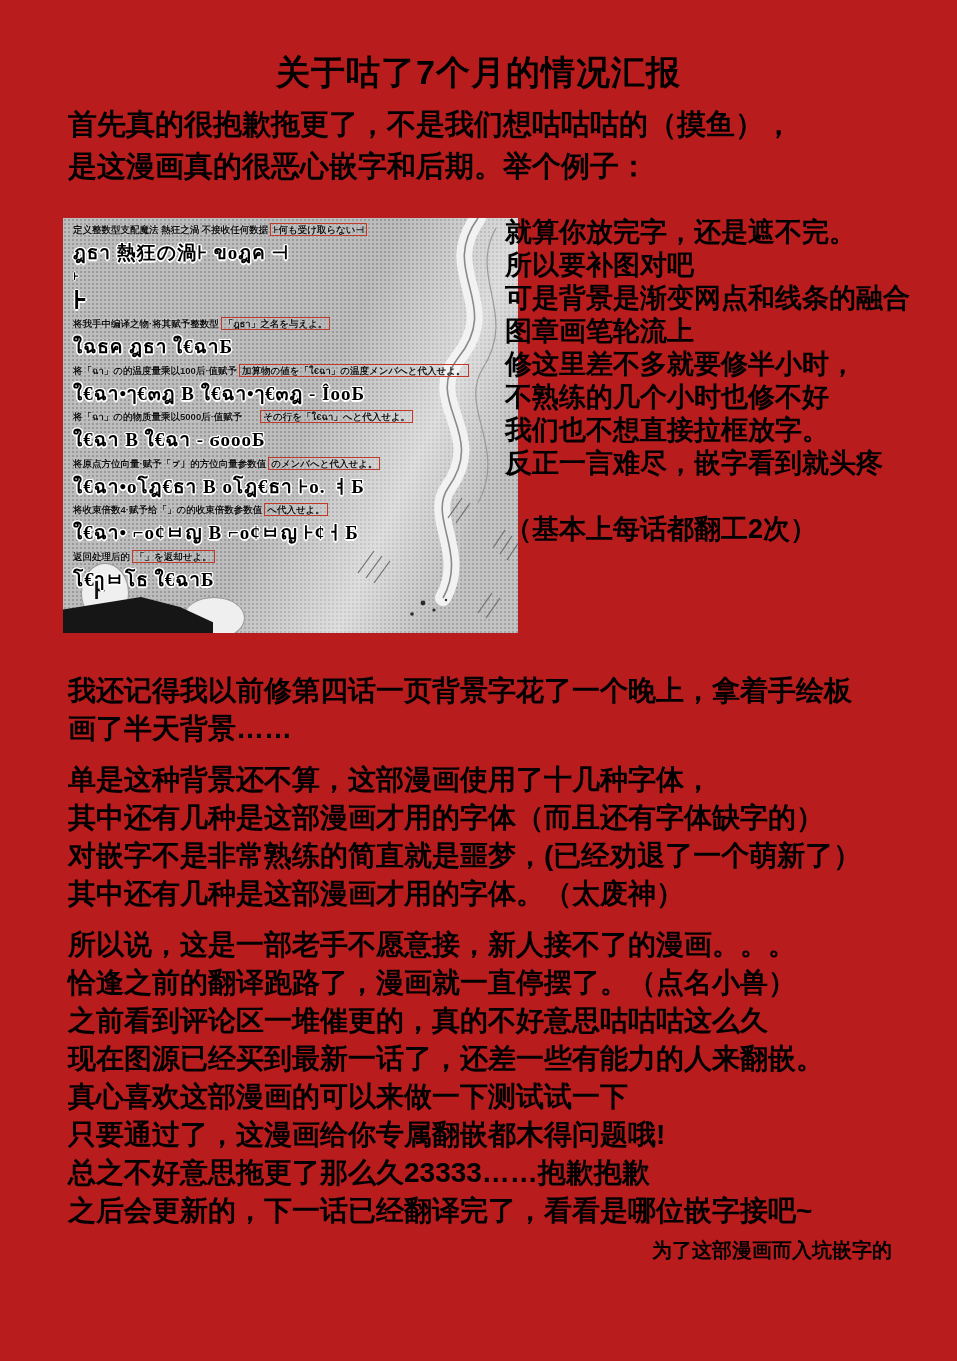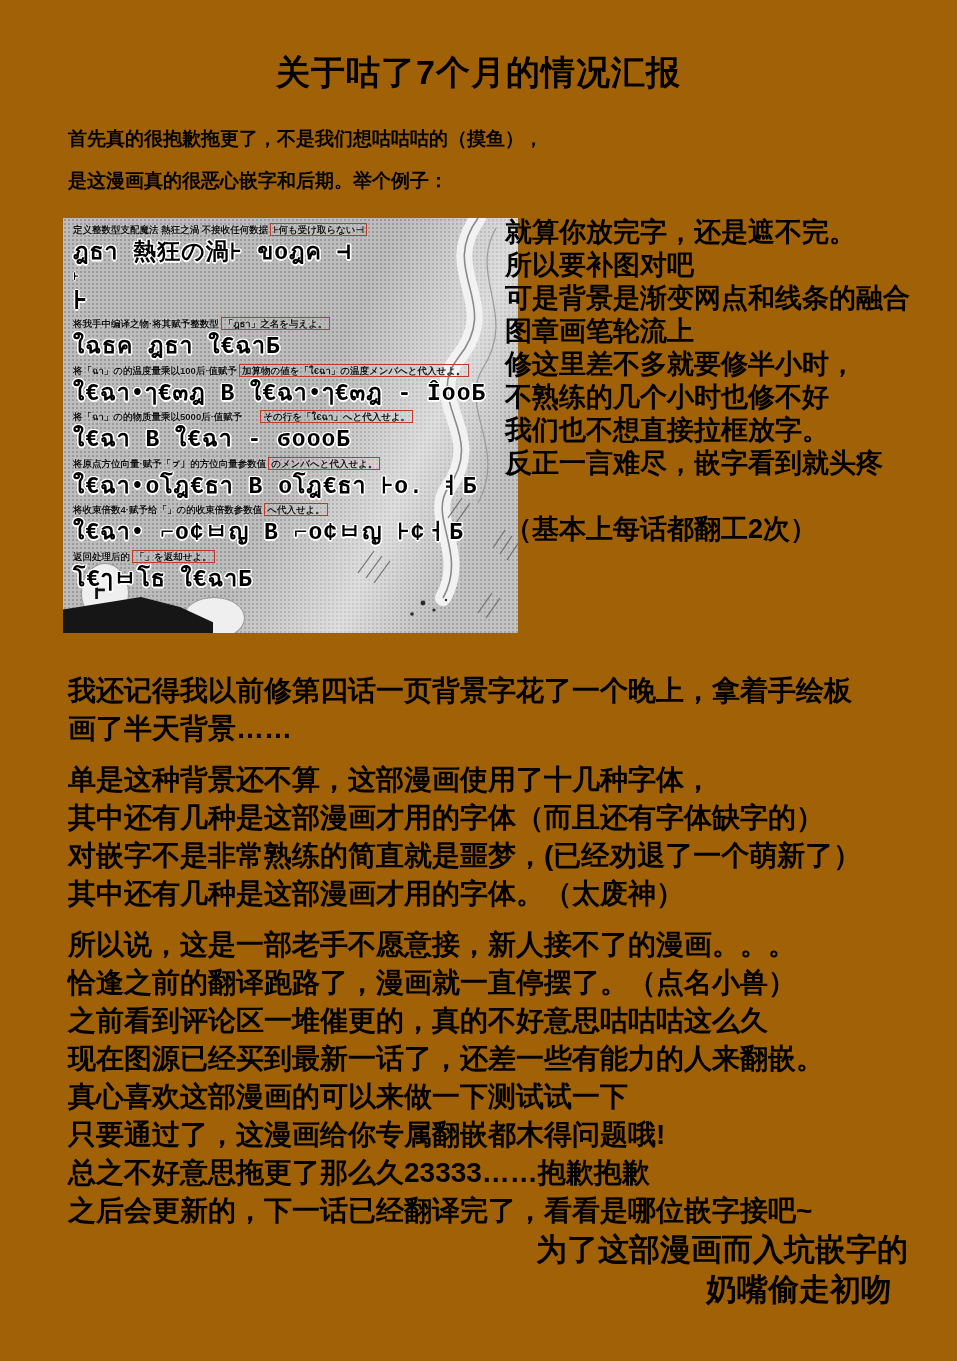--- a/index.html
+++ b/index.html
@@ -1,31 +1,31 @@
 <!DOCTYPE html>
 <html><head>
 <meta charset="utf-8">
 <style>
   html,body{margin:0;padding:0;background:#e8e8e8;}
   .page{
     position:relative;
     width:957px;height:1361px;
-    background:#a16207;
+    background:#b91c1c;
     overflow:hidden;
     font-family:"Liberation Sans","DejaVu Sans",sans-serif;
     font-weight:bold;
     color:#000;
   }
   
   .title{
     position:absolute;top:50px;left:0;width:100%;
     text-align:center;font-size:34px;letter-spacing:1px;
   }
   
-  .intro{position:absolute;top:118px;left:68px;width:860px;font-size:19px;}
+  .intro{position:absolute;top:103px;left:68px;width:860px;font-size:29px;}
   .intro .line{min-height:42px;line-height:42px;}
   
   .example{
     position:absolute;top:218px;left:63px;width:455px;height:415px;
     background-color:#bdbdbd;
     background-image:
       linear-gradient(115deg, rgba(255,255,255,0) 52%, rgba(255,255,255,.5) 72%, rgba(255,255,255,.1) 86%),
       radial-gradient(rgba(70,70,70,.30) 1px, transparent 1.4px);
     background-size:100% 100%, 4px 4px;
     overflow:hidden;
@@ -34,22 +34,22 @@
     position:relative;z-index:3;
     display:flex;flex-direction:column;justify-content:space-between;
     height:100%;box-sizing:border-box;padding:6px 4px 40px 10px;
   }
   .ex-line{white-space:nowrap;}
   .ex-line.small{
     font-size:9.5px;line-height:12px;color:#111;
     text-shadow:0 0 2px #e8e8e8;
   }
   .ex-line.large{
-    font-family:Liberation Mono, monospace;
-    font-size:23px;line-height:26px;color:#000;
+    font-family:Liberation Serif, serif;
+    font-size:19px;line-height:26px;color:#000;
     text-shadow:-1.5px 0 0 #fff,1.5px 0 0 #fff,0 -1.5px 0 #fff,0 1.5px 0 #fff,
                 -1px -1px 0 #fff,1px 1px 0 #fff,-1px 1px 0 #fff,1px -1px 0 #fff;
     letter-spacing:1px;
   }
   .ex-line.mark-small{font-size:11px;line-height:11px;
     text-shadow:-1px 0 0 #fff,1px 0 0 #fff,0 -1px 0 #fff,0 1px 0 #fff;}
   .ex-line.mark-large{font-family:"DejaVu Sans",sans-serif;font-size:27px;line-height:28px;
     text-shadow:-1.5px 0 0 #fff,1.5px 0 0 #fff,0 -1.5px 0 #fff,0 1.5px 0 #fff;}
   .boxed{
     border:1.5px solid #c0392b;
@@ -72,21 +72,21 @@
   .puff.p2{left:120px;bottom:-6px;width:60px;height:40px;}
   
   .side-note{position:absolute;top:216px;left:505px;width:445px;font-size:27px;}
   .side-note .line{min-height:33px;line-height:33px;white-space:nowrap;}
   
   .content{position:absolute;top:672px;left:68px;width:870px;font-size:28px;}
   .para{margin:0 0 13px 0;}
   .para .line{min-height:38px;line-height:38px;white-space:nowrap;}
   
   .signature{position:absolute;top:1230px;left:480px;width:428px;
-    text-align:right;font-size:31px;}
+    text-align:right;font-size:20px;}
   .signature .line{min-height:40px;line-height:40px;}
   .signature .line:last-child{padding-right:16px;}
 </style>
 </head>
 <body>
 
 <div class="page">
 
   <div class="title">关于咕了7个月的情况汇报</div>
 
@@ -190,16 +190,15 @@
         <div class="line">真心喜欢这部漫画的可以来做一下测试试一下</div>
         <div class="line">只要通过了，这漫画给你专属翻嵌都木得问题哦!</div>
         <div class="line">总之不好意思拖更了那么久23333……抱歉抱歉</div>
         <div class="line">之后会更新的，下一话已经翻译完了，看看是哪位嵌字接吧~</div>
       </div>
   </div>
 
   <div class="signature">
 
   <div class="line">为了这部漫画而入坑嵌字的</div>
-      <div class="line">奶嘴偷走初吻</div>
     </div>
 
 </div>
 
 </body></html>

